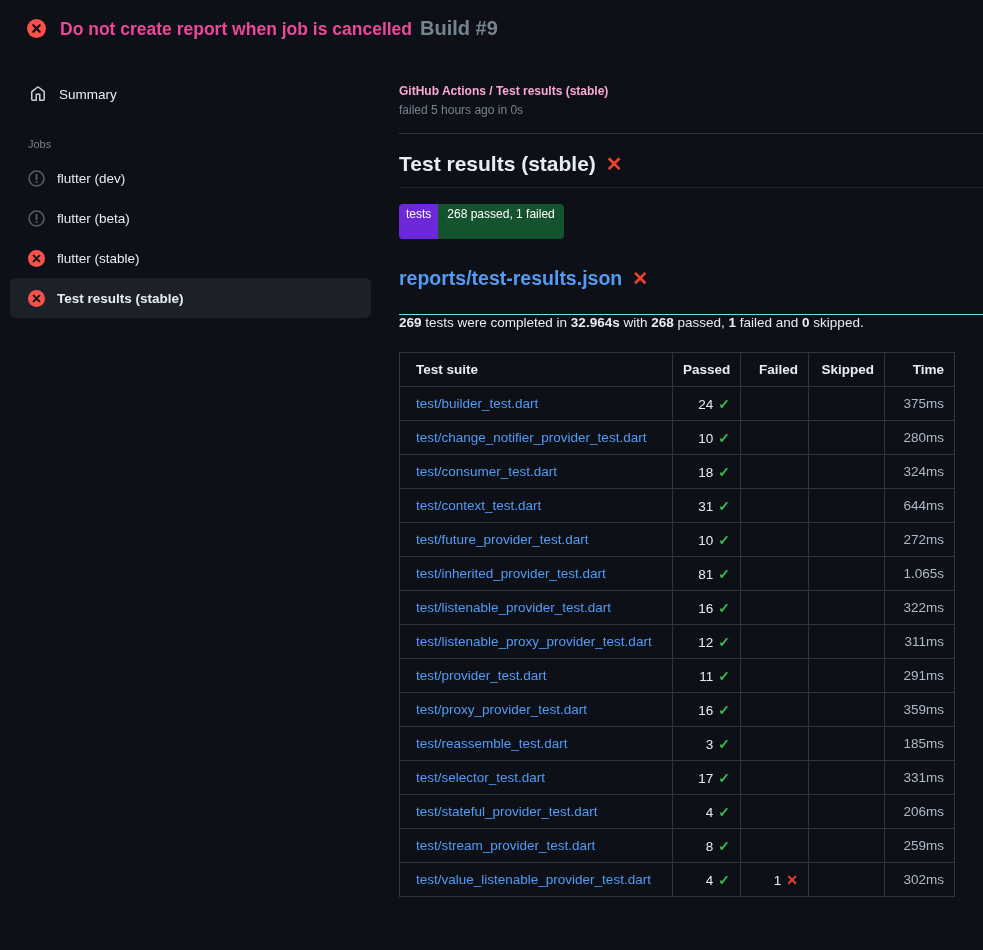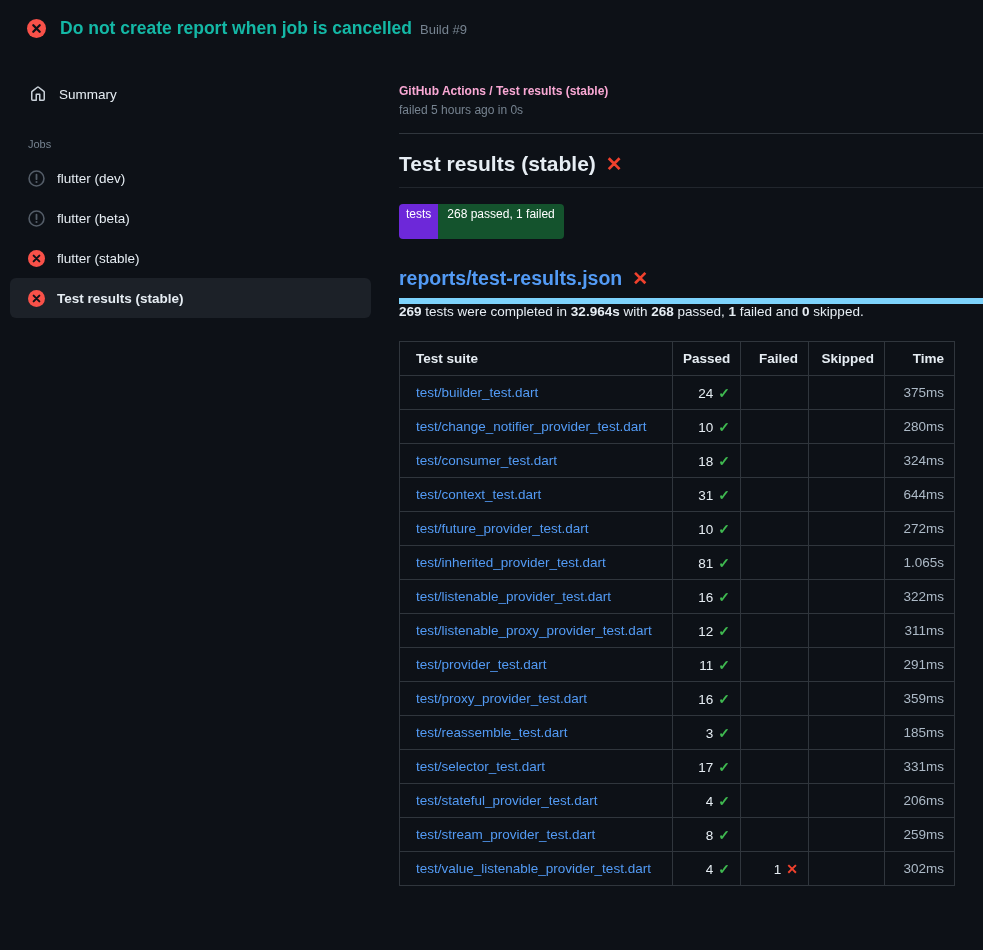--- a/index.html
+++ b/index.html
@@ -10,22 +10,22 @@
     font-family:"Liberation Sans", sans-serif;
     font-size:13.5px;
   }
   
   .top-header {
     height:56px;
     display:flex; align-items:center;
     padding-left:27px; gap:14px;
   }
   .status-dot { width:19px; height:19px; flex:0 0 auto; display:inline-flex; }
-  .top-title { font-size:17.5px; font-weight:700; color:#14b8a6; }
-  .top-build { font-size:13px; font-weight:400; color:#768390; margin-left:8px; }
+  .top-title { font-size:17.5px; font-weight:700; color:#ec4899; }
+  .top-build { font-size:20px; font-weight:700; color:#768390; margin-left:8px; }
 
   
   .layout { display:flex; align-items:flex-start; }
   .sidebar { width:399px; flex:0 0 auto; padding-top:24px; }
   .main { flex:1 1 auto; min-width:0; }
 
   
   .summary-item {
     display:flex; align-items:center; gap:13px;
     padding:6px 0 6px 30px; cursor:pointer;
@@ -63,21 +63,21 @@
 
   .badge {
     display:inline-flex; margin-top:16px; border-radius:4px; overflow:hidden;
     font-size:12px; line-height:1; color:#ffffff;
   }
   .badge-left  { background:#6d28d9; padding:4px 7px 5px; }
   .badge-right { background:#14532d; padding:4px 9px 19px; }
 
   .h2 {
     margin-top:28px; font-size:19.5px; font-weight:700;
-    padding-bottom:8px; border-bottom:6px solid #7dd3fc;
+    padding-bottom:24px; border-bottom:1px solid #7dd3fc;
   }
   .h2 a { color:#539bf5; text-decoration:none; cursor:pointer; }
   .h2 .x-mark { font-size:19px; }
 
   .summary-text { color:#e6edf3; white-space:pre-wrap; }
   .summary-text b { font-weight:700; }
 
   
   table.results {
     margin-top:22px; border-collapse:collapse;

